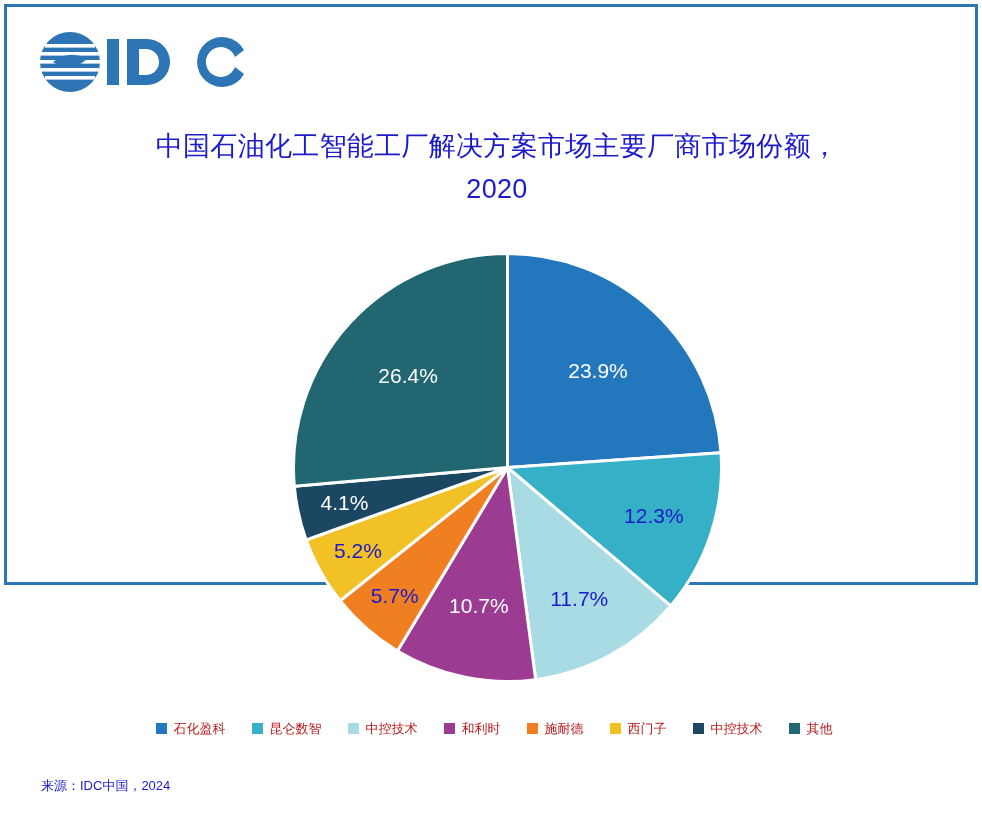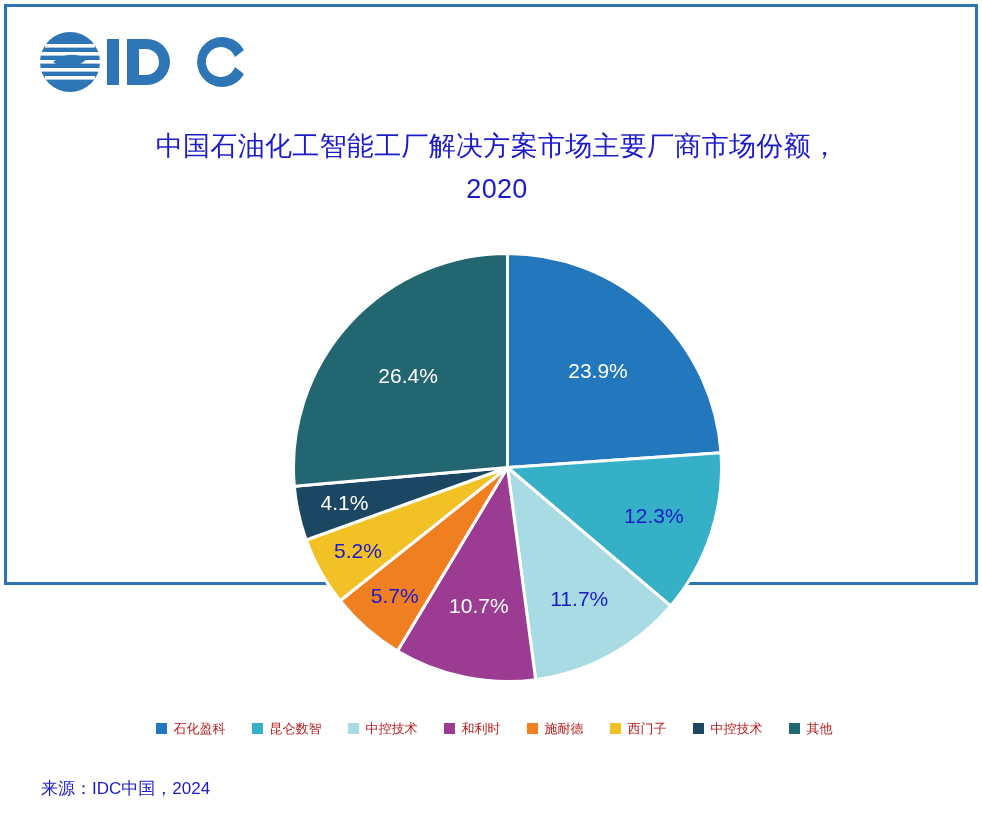--- a/index.html
+++ b/index.html
@@ -88,21 +88,21 @@
     color: #b91c1c;
     font-size: 13px;
     line-height: 19px;
   }
   
   .source {
     position: absolute;
     left: 34px;
     top: 770px;
     color: #1b1bc9;
-    font-size: 17px;
+    font-size: 13px;
   }
 </style>
 </head>
 <body>
 
 <div id="page">
   <div class="frame">
 
     <div class="logo">
       <svg viewBox="0 0 210 62" width="210" height="62" aria-hidden="true">

